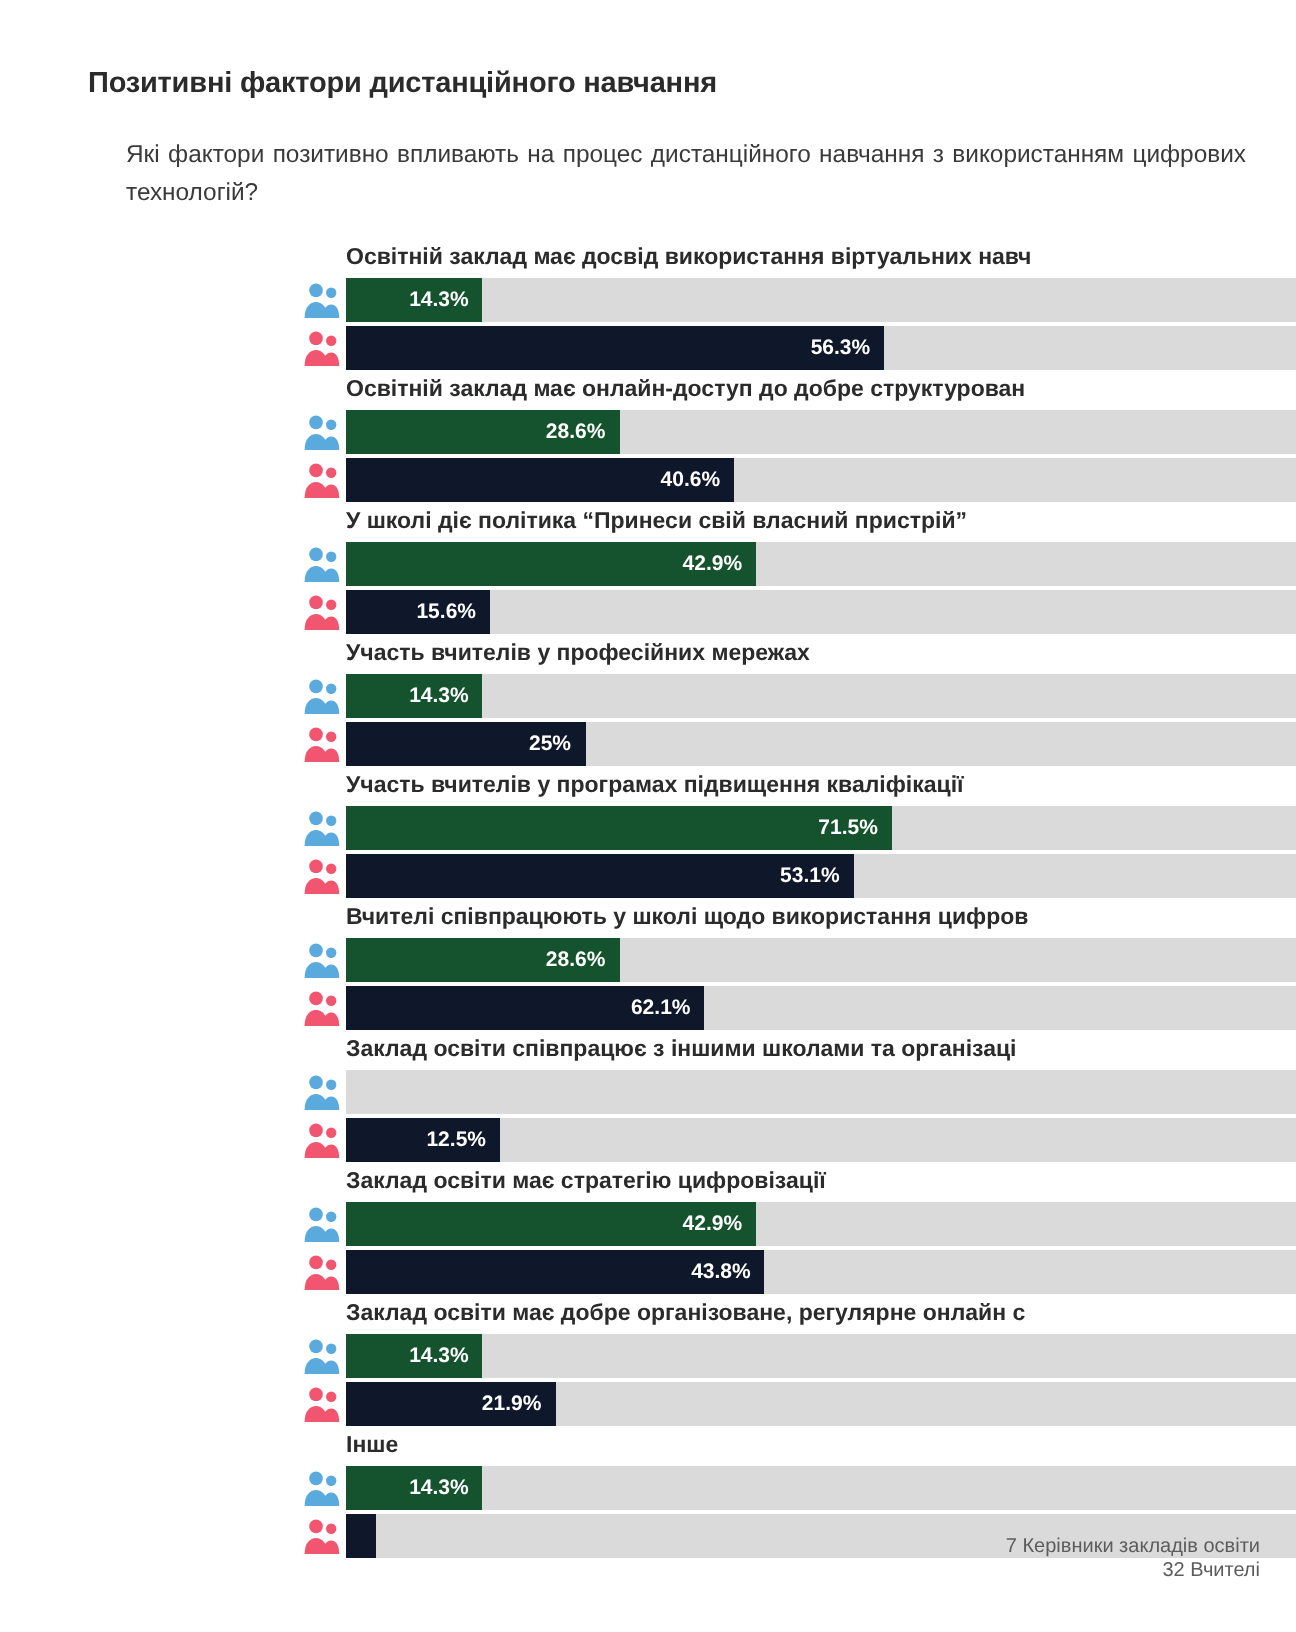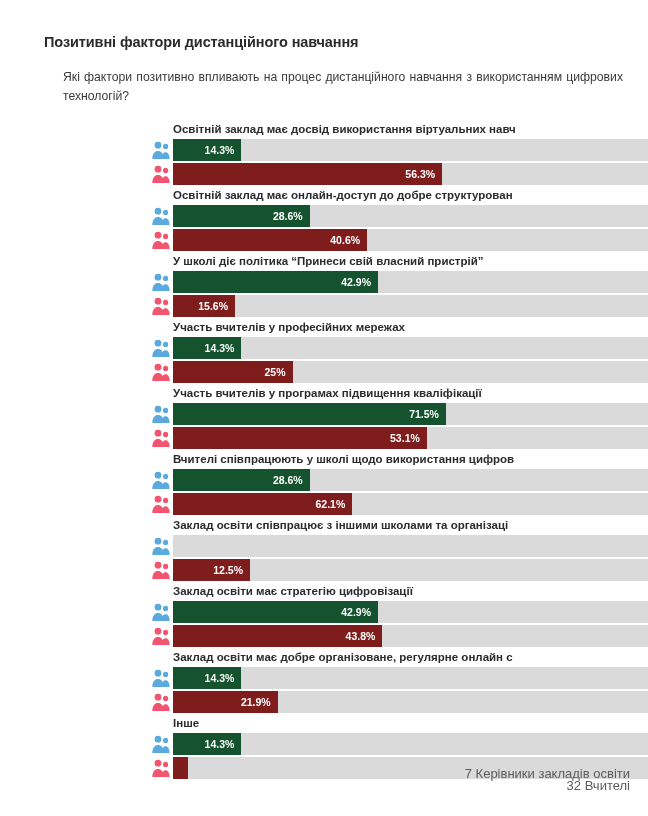--- a/index.html
+++ b/index.html
@@ -79,37 +79,37 @@
     height: 22px;
     background: #dadada;
   }
   .bar {
     position: absolute;
     left: 0;
     top: 0;
     height: 22px;
   }
   .bar.blue { background: #14532d; }
-  .bar.red  { background: #7f1d1d; }
+  .bar.red  { background: #0f172a; }
   .bar-value {
     position: absolute;
     right: 7px;
     top: 0;
     line-height: 22px;
     font-size: 10.5px;
     font-weight: bold;
     color: #ffffff;
     white-space: nowrap;
   }
   .footer {
     position: absolute;
     right: 18px;
     bottom: 24px;
     text-align: right;
-    font-size: 13px;
+    font-size: 10px;
     color: #5c5c5c;
     line-height: 12px;
   }
 </style>
 </head>
 <body>
 
 <div class="page">
 
   <div class="title">Позитивні фактори дистанційного навчання</div>
@@ -191,21 +191,21 @@
           </div>
         </div>
         <div class="row r2">
           <span class="icon"><svg width="19" height="20" viewBox="0 0 19 20">
               <circle cx="7" cy="5.2" r="3.4" fill="#f2556f"></circle>
               <path d="M1.3 19 C1.3 13.5 4 11 7 11 C10 11 12.7 13.5 12.7 19 Z" fill="#f2556f"></path>
               <circle cx="14.6" cy="6.4" r="2.6" fill="#f2556f"></circle>
               <path d="M10.4 19 C10.4 14.4 12.3 12.2 14.6 12.2 C16.9 12.2 18.6 14.4 18.6 19 Z" fill="#f2556f"></path>
             </svg></span>
           <div class="track">
-            <div class="bar red" style="width:62px">
+            <div class="bar red" style="width:72px">
               <span class="bar-value">15.6%</span>
             </div>
           </div>
         </div>
       </div>
       <div class="group">
         <div class="group-label">Участь вчителів у професійних мережах</div>
         <div class="row r1">
           <span class="icon"><svg width="19" height="20" viewBox="0 0 19 20">
               <circle cx="7" cy="5.2" r="3.4" fill="#5aaade"></circle>

